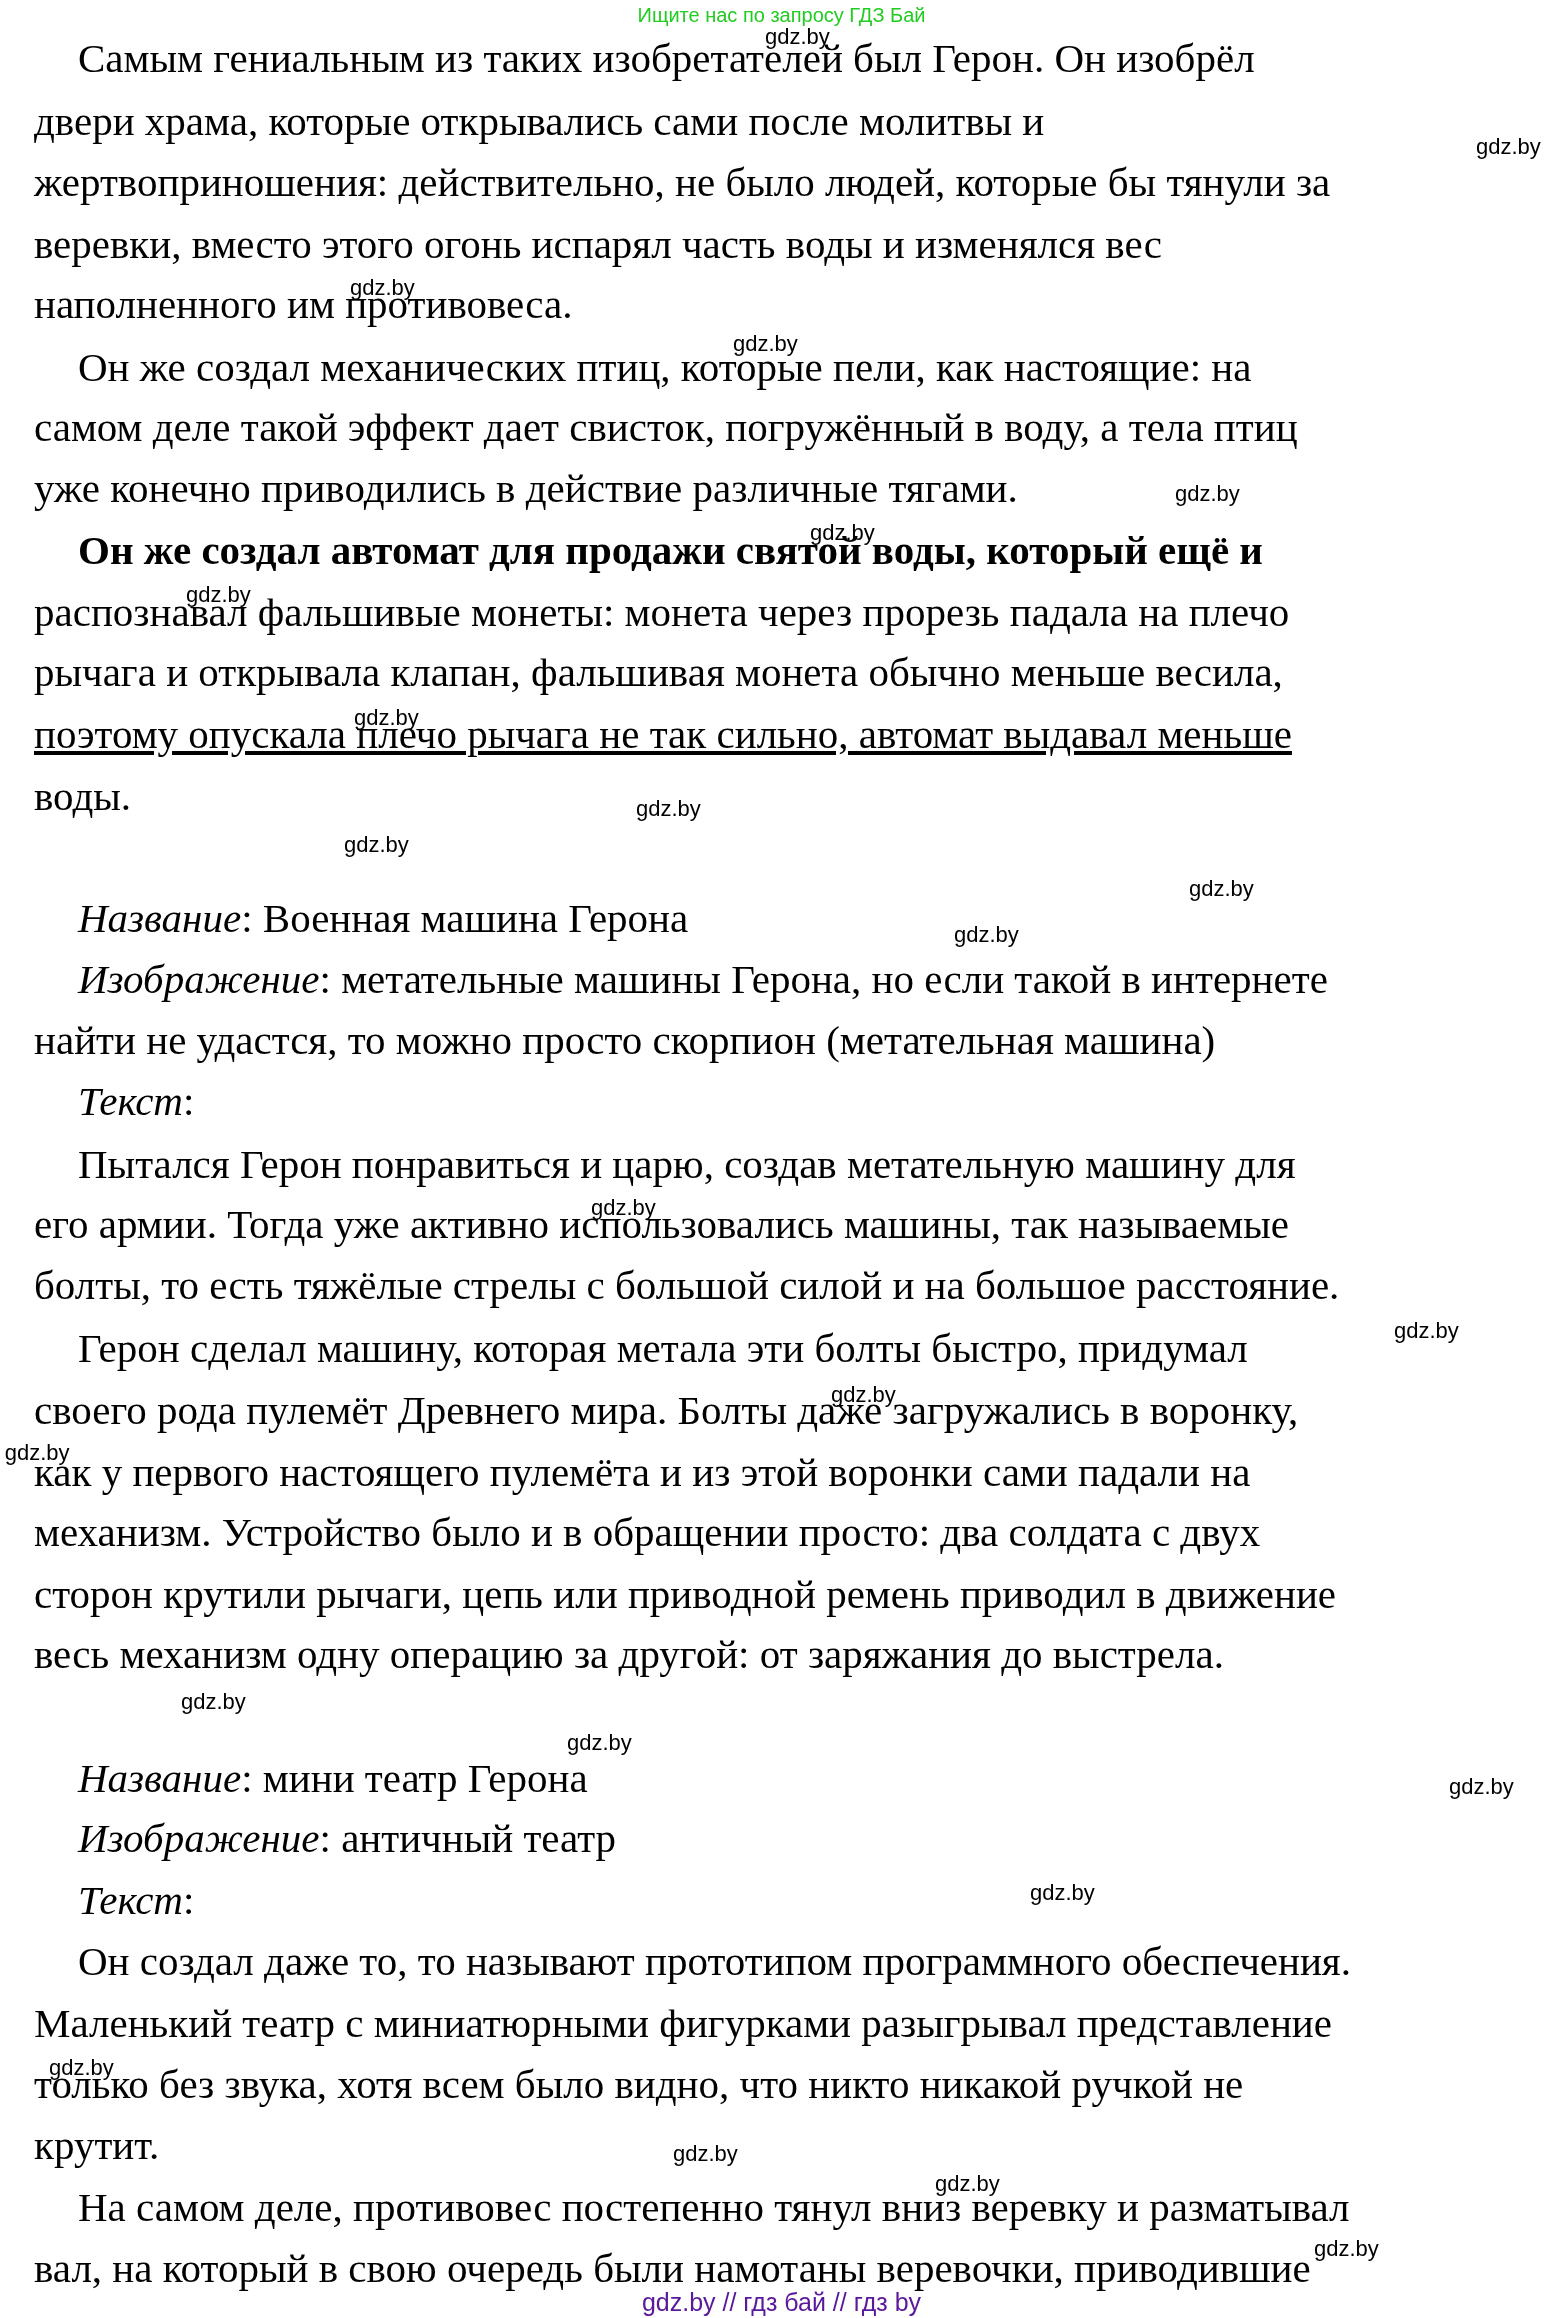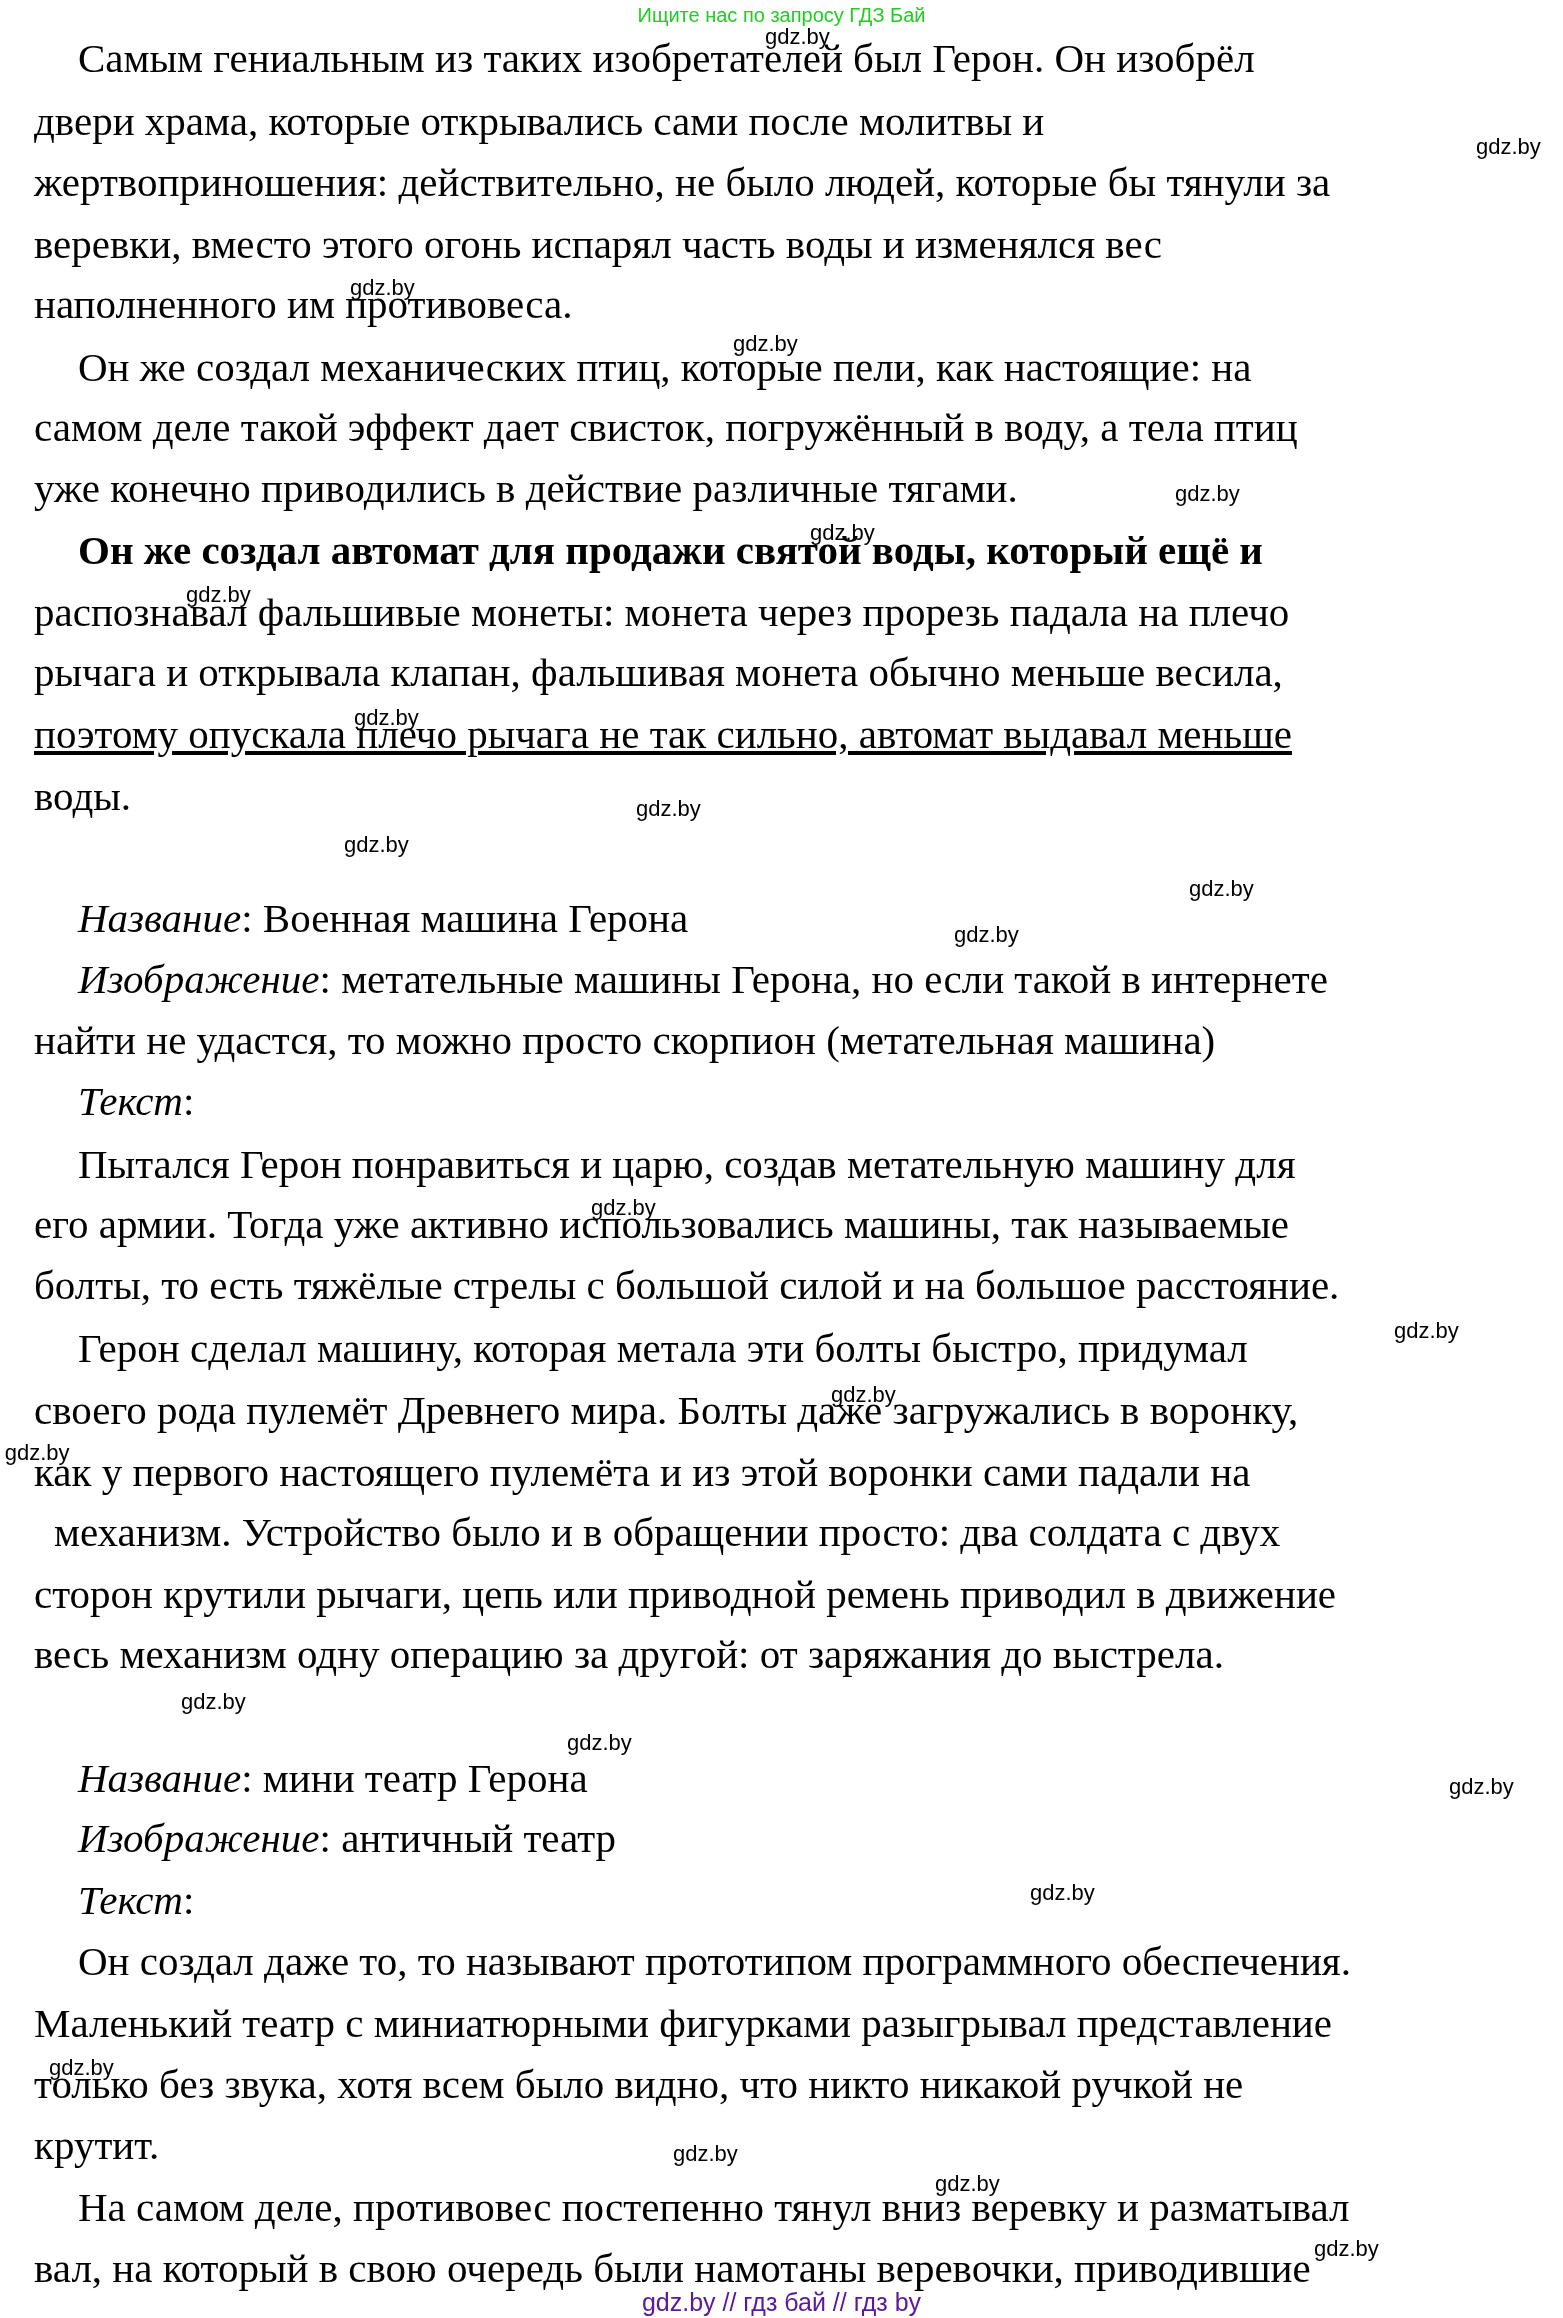--- a/index.html
+++ b/index.html
@@ -32,21 +32,21 @@
     <div class="line" style="left: 78px; top: 895px;"><i>Название</i><span>: Военная машина Герона</span></div>
     <div class="line" style="left: 78px; top: 956px;"><i>Изображение</i><span>: метательные машины Герона, но если такой в интернете</span></div>
     <div class="line" style="left: 34px; top: 1017px;"><span>найти не удастся, то можно просто скорпион (метательная машина)</span></div>
     <div class="line" style="left: 78px; top: 1078px;"><i>Текст</i><span>:</span></div>
     <div class="line" style="left: 78px; top: 1141px;"><span>Пытался Герон понравиться и царю, создав метательную машину для</span></div>
     <div class="line" style="left: 34px; top: 1201px;"><span>его армии. Тогда уже активно использовались машины, так называемые</span></div>
     <div class="line" style="left: 34px; top: 1262px;"><span>болты, то есть тяжёлые стрелы с большой силой и на большое расстояние.</span></div>
     <div class="line" style="left: 78px; top: 1325px;"><span>Герон сделал машину, которая метала эти болты быстро, придумал</span></div>
     <div class="line" style="left: 34px; top: 1387px;"><span>своего рода пулемёт Древнего мира. Болты даже загружались в воронку,</span></div>
     <div class="line" style="left: 34px; top: 1449px;"><span>как у первого настоящего пулемёта и из этой воронки сами падали на</span></div>
-    <div class="line" style="left: 34px; top: 1509px; margin-left: 20px;"><span>механизм. Устройство было и в обращении просто: два солдата с двух</span></div>
+    <div class="line" style="left: 34px; top: 1509px;"><span>механизм. Устройство было и в обращении просто: два солдата с двух</span></div>
     <div class="line" style="left: 34px; top: 1571px;"><span>сторон крутили рычаги, цепь или приводной ремень приводил в движение</span></div>
     <div class="line" style="left: 34px; top: 1631px;"><span>весь механизм одну операцию за другой: от заряжания до выстрела.</span></div>
     <div class="line" style="left: 78px; top: 1755px;"><i>Название</i><span>: мини театр Герона</span></div>
     <div class="line" style="left: 78px; top: 1815px;"><i>Изображение</i><span>: античный театр</span></div>
     <div class="line" style="left: 78px; top: 1877px;"><i>Текст</i><span>:</span></div>
     <div class="line" style="left: 78px; top: 1938px;"><span>Он создал даже то, то называют прототипом программного обеспечения.</span></div>
     <div class="line" style="left: 34px; top: 2000px;"><span>Маленький театр с миниатюрными фигурками разыгрывал представление</span></div>
     <div class="line" style="left: 34px; top: 2061px;"><span>только без звука, хотя всем было видно, что никто никакой ручкой не</span></div>
     <div class="line" style="left: 34px; top: 2122px;"><span>крутит.</span></div>
     <div class="line" style="left: 78px; top: 2184px;"><span>На самом деле, противовес постепенно тянул вниз веревку и разматывал</span></div>

